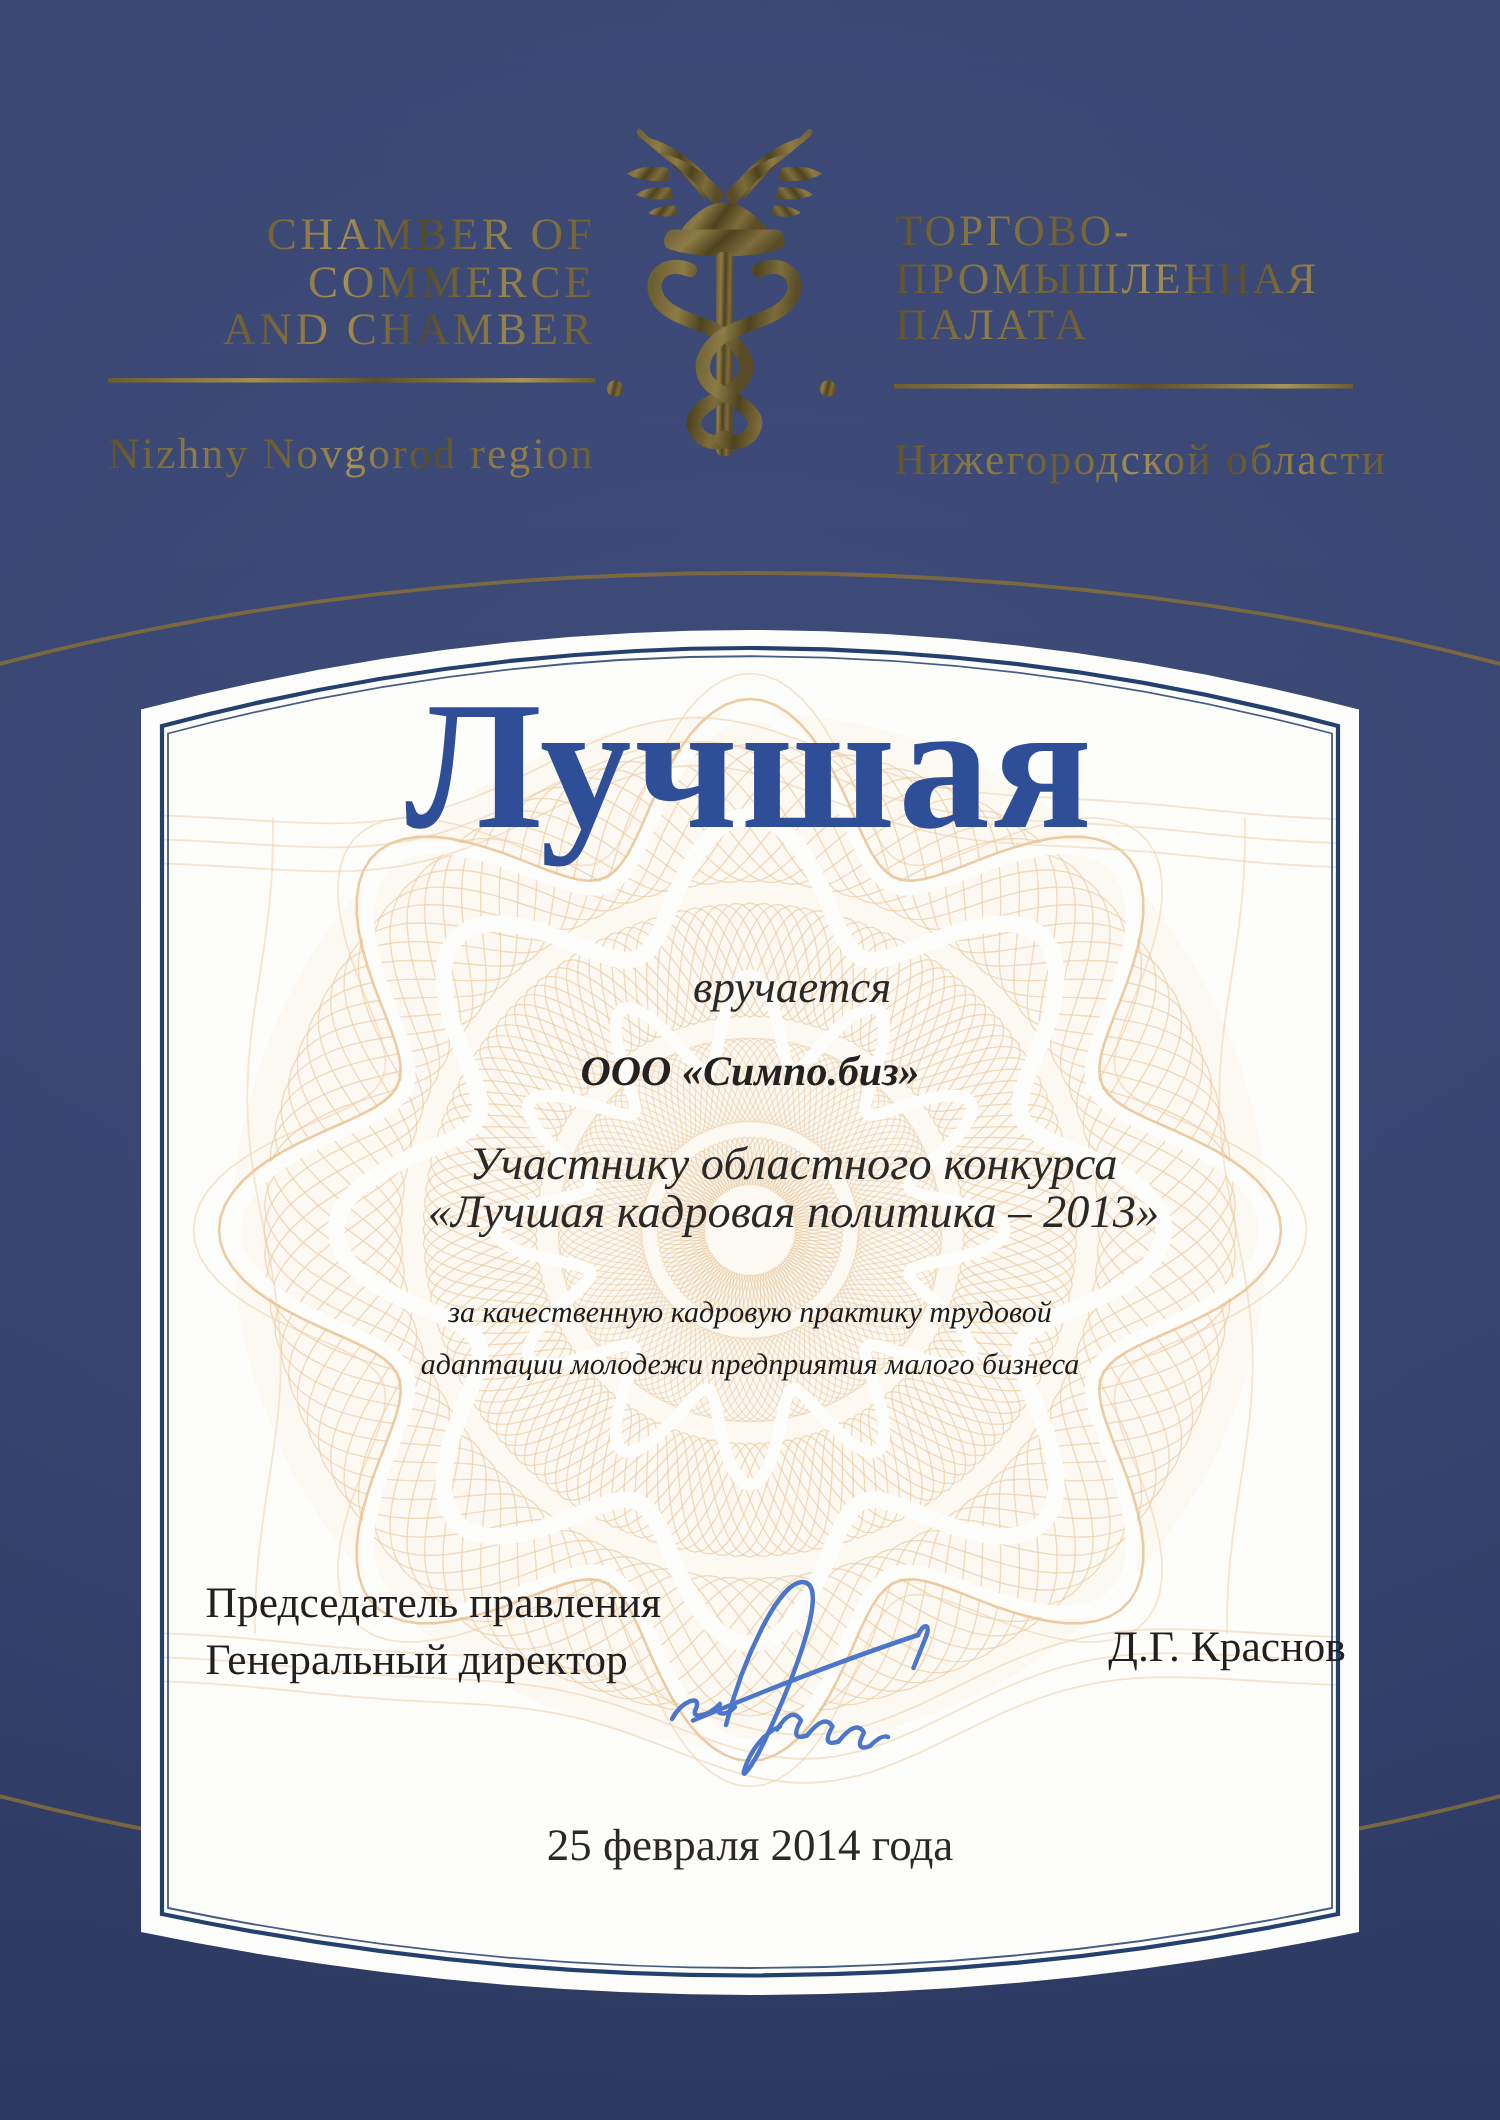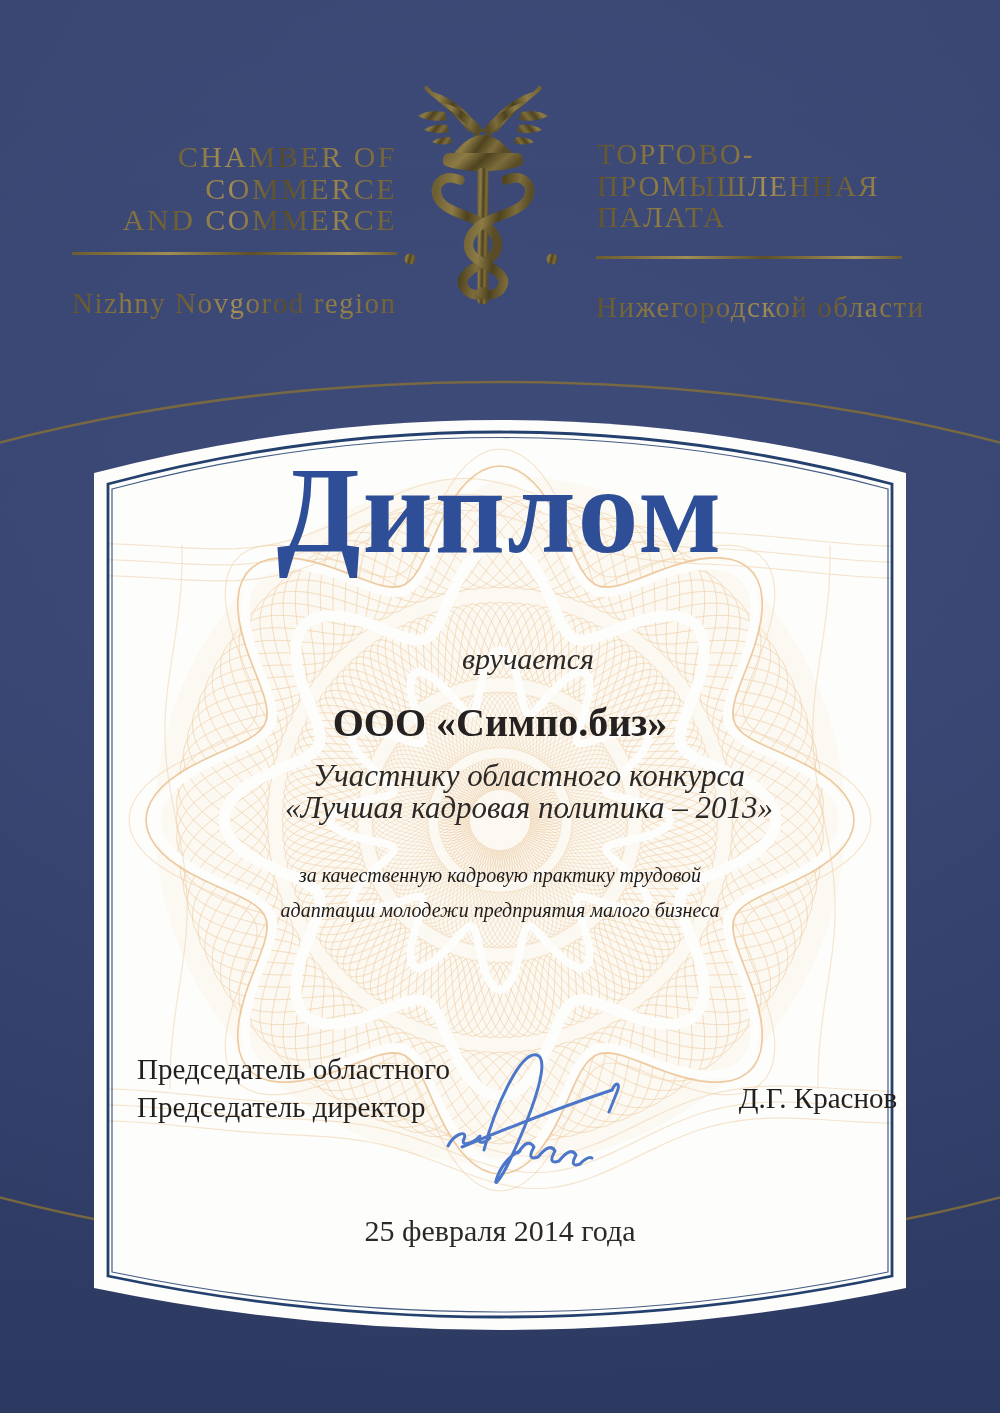--- a/index.html
+++ b/index.html
@@ -28,21 +28,21 @@
   .hdr-line.ru{font-size:29px;letter-spacing:2px;}
   .gold-rule{position:absolute;height:2.5px;background:linear-gradient(90deg,#6b5c31,#a28d52 30%,#5d4f28 55%,#a89459 85%,#6b5c31);}
   .region-line{position:absolute;font-size:29px;letter-spacing:1.5px;white-space:nowrap;margin-top:20px;}
   
   #base-art{position:absolute;left:0;top:0;}
   .abs{position:absolute;}
   
   .cert-text{position:absolute;left:94px;width:812px;text-align:center;color:#1f1d1c;}
   #title{top:450px;font-size:122px;font-weight:bold;letter-spacing:2px;color:#2e4f97;line-height:1;}
   #presented{top:642px;font-size:30px;font-style:italic;color:#2b2826;margin-left:28px;}
-  #recipient{top:699px;font-size:40px;font-weight:bold;color:#242120;}
+  #recipient{top:699px;font-size:28px;font-weight:bold;font-style:italic;color:#242120;}
   #participant{top:760px;font-size:31px;line-height:32px;font-style:italic;color:#2b2826;padding-left:29px;}
   #award{top:858px;font-size:20px;line-height:35px;font-weight:normal;font-style:italic;color:#1d1b1a;}
   #roles{position:absolute;left:137px;top:1050px;font-size:29px;line-height:38px;text-align:left;color:#221f1e;}
   #signatory-name{position:absolute;left:728px;top:1082px;width:180px;text-align:center;font-size:29px;color:#221f1e;white-space:nowrap;}
   #date-line{top:1214px;font-size:30px;color:#2b2826;}
 </style>
 </head>
 <body>
 
 <div id="page">
@@ -162,21 +162,21 @@
     <path d="M 108,484 Q 500,380 892,484 L 892,1276 Q 500,1358 108,1276 Z" fill="none" stroke="#24406e" stroke-width="2.8"></path>
     <path d="M 112,489 Q 500,386 888,489 L 888,1272 Q 500,1352 112,1272 Z" fill="none" stroke="#24406e" stroke-width="1.2" opacity="0.85"></path>
 
     <circle cx="410" cy="259" r="5.5" fill="url(#goldMetal)"></circle>
     <circle cx="552" cy="259" r="5.5" fill="url(#goldMetal)"></circle>
   </svg>
 
   <div class="hdr-block" style="top:141px;right:603px;text-align:right;">
     <div class="hdr-line gold-text">CHAMBER OF</div>
     <div class="hdr-line gold-text">COMMERCE</div>
-    <div class="hdr-line gold-text">AND COMMERCE</div>
+    <div class="hdr-line gold-text">AND CHAMBER</div>
   </div>
   <div class="gold-rule" style="left:72px;top:252px;width:325px;"></div>
   <div class="region-line gold-text" style="left:72px;top:267px;">Nizhny Novgorod region</div>
 
   <div class="hdr-block" style="top:139px;left:597px;text-align:left;">
     <div class="hdr-line ru gold-text">ТОРГОВО-</div>
     <div class="hdr-line ru gold-text">ПРОМЫШЛЕННАЯ</div>
     <div class="hdr-line ru gold-text">ПАЛАТА</div>
   </div>
   <div class="gold-rule" style="left:596px;top:256px;width:306px;"></div>
@@ -206,35 +206,35 @@
 
       <rect x="72.5" y="88" width="11" height="136" rx="4"></rect>
     </g>
 
     <g fill="none" stroke="url(#goldMetal)" stroke-width="9.5" stroke-linecap="round" stroke-linejoin="round">
       <path d="M 55,100 C 38,93 27,105 33,118 C 41,134 70,135 83,147 C 96,159 96,173 81,181 C 66,189 53,197 59,207 C 63,215 74,217 80,212"></path>
       <path d="M 101,100 C 118,93 129,105 123,118 C 115,134 86,135 73,147 C 60,159 60,173 75,181 C 90,189 103,197 97,207 C 93,215 82,217 76,212"></path>
     </g>
   </svg>
 
-  <div id="title" class="cert-text">Диплом</div>
+  <div id="title" class="cert-text">Лучшая</div>
   <div id="presented" class="cert-text">вручается</div>
   <div id="recipient" class="cert-text">ООО «Симпо.биз»</div>
   <div id="participant" class="cert-text">
     <div>Участнику областного конкурса</div>
     <div>«Лучшая кадровая политика – 2013»</div>
   </div>
   <div id="award" class="cert-text">
     <div>за качественную кадровую практику трудовой</div>
     <div>адаптации молодежи предприятия малого бизнеса</div>
   </div>
 
   <div id="roles">
-    <div>Председатель областного</div>
-    <div>Председатель директор</div>
+    <div>Председатель правления</div>
+    <div>Генеральный директор</div>
   </div>
 
   <svg class="abs" style="left:440px;top:1032px;" width="200" height="155" viewBox="0 0 200 155">
     <g fill="none" stroke="#4b76c9" stroke-width="3" stroke-linecap="round" stroke-linejoin="round">
       <path d="M 8,114 C 14,102 28,97 24,107 C 20,115 32,112 40,104 C 36,112 44,112 50,106"></path>
       <path d="M 44,118 C 54,78 80,18 97,23 C 113,28 86,94 70,128 C 62,145 51,160 58,143 C 63,131 72,122 80,119"></path>
       <path d="M 78,121 q 10,-16 16,-6 q -8,14 4,10 q 12,-15 17,-6 q -8,14 4,10 q 12,-15 17,-6 q -7,13 4,9 q 8,-8 12,-6"></path>
       <path d="M 22,115 C 70,95 130,72 172,58"></path>
       <path d="M 172,58 C 176,49 181,51 177,60 L 169,80"></path>
     </g>

